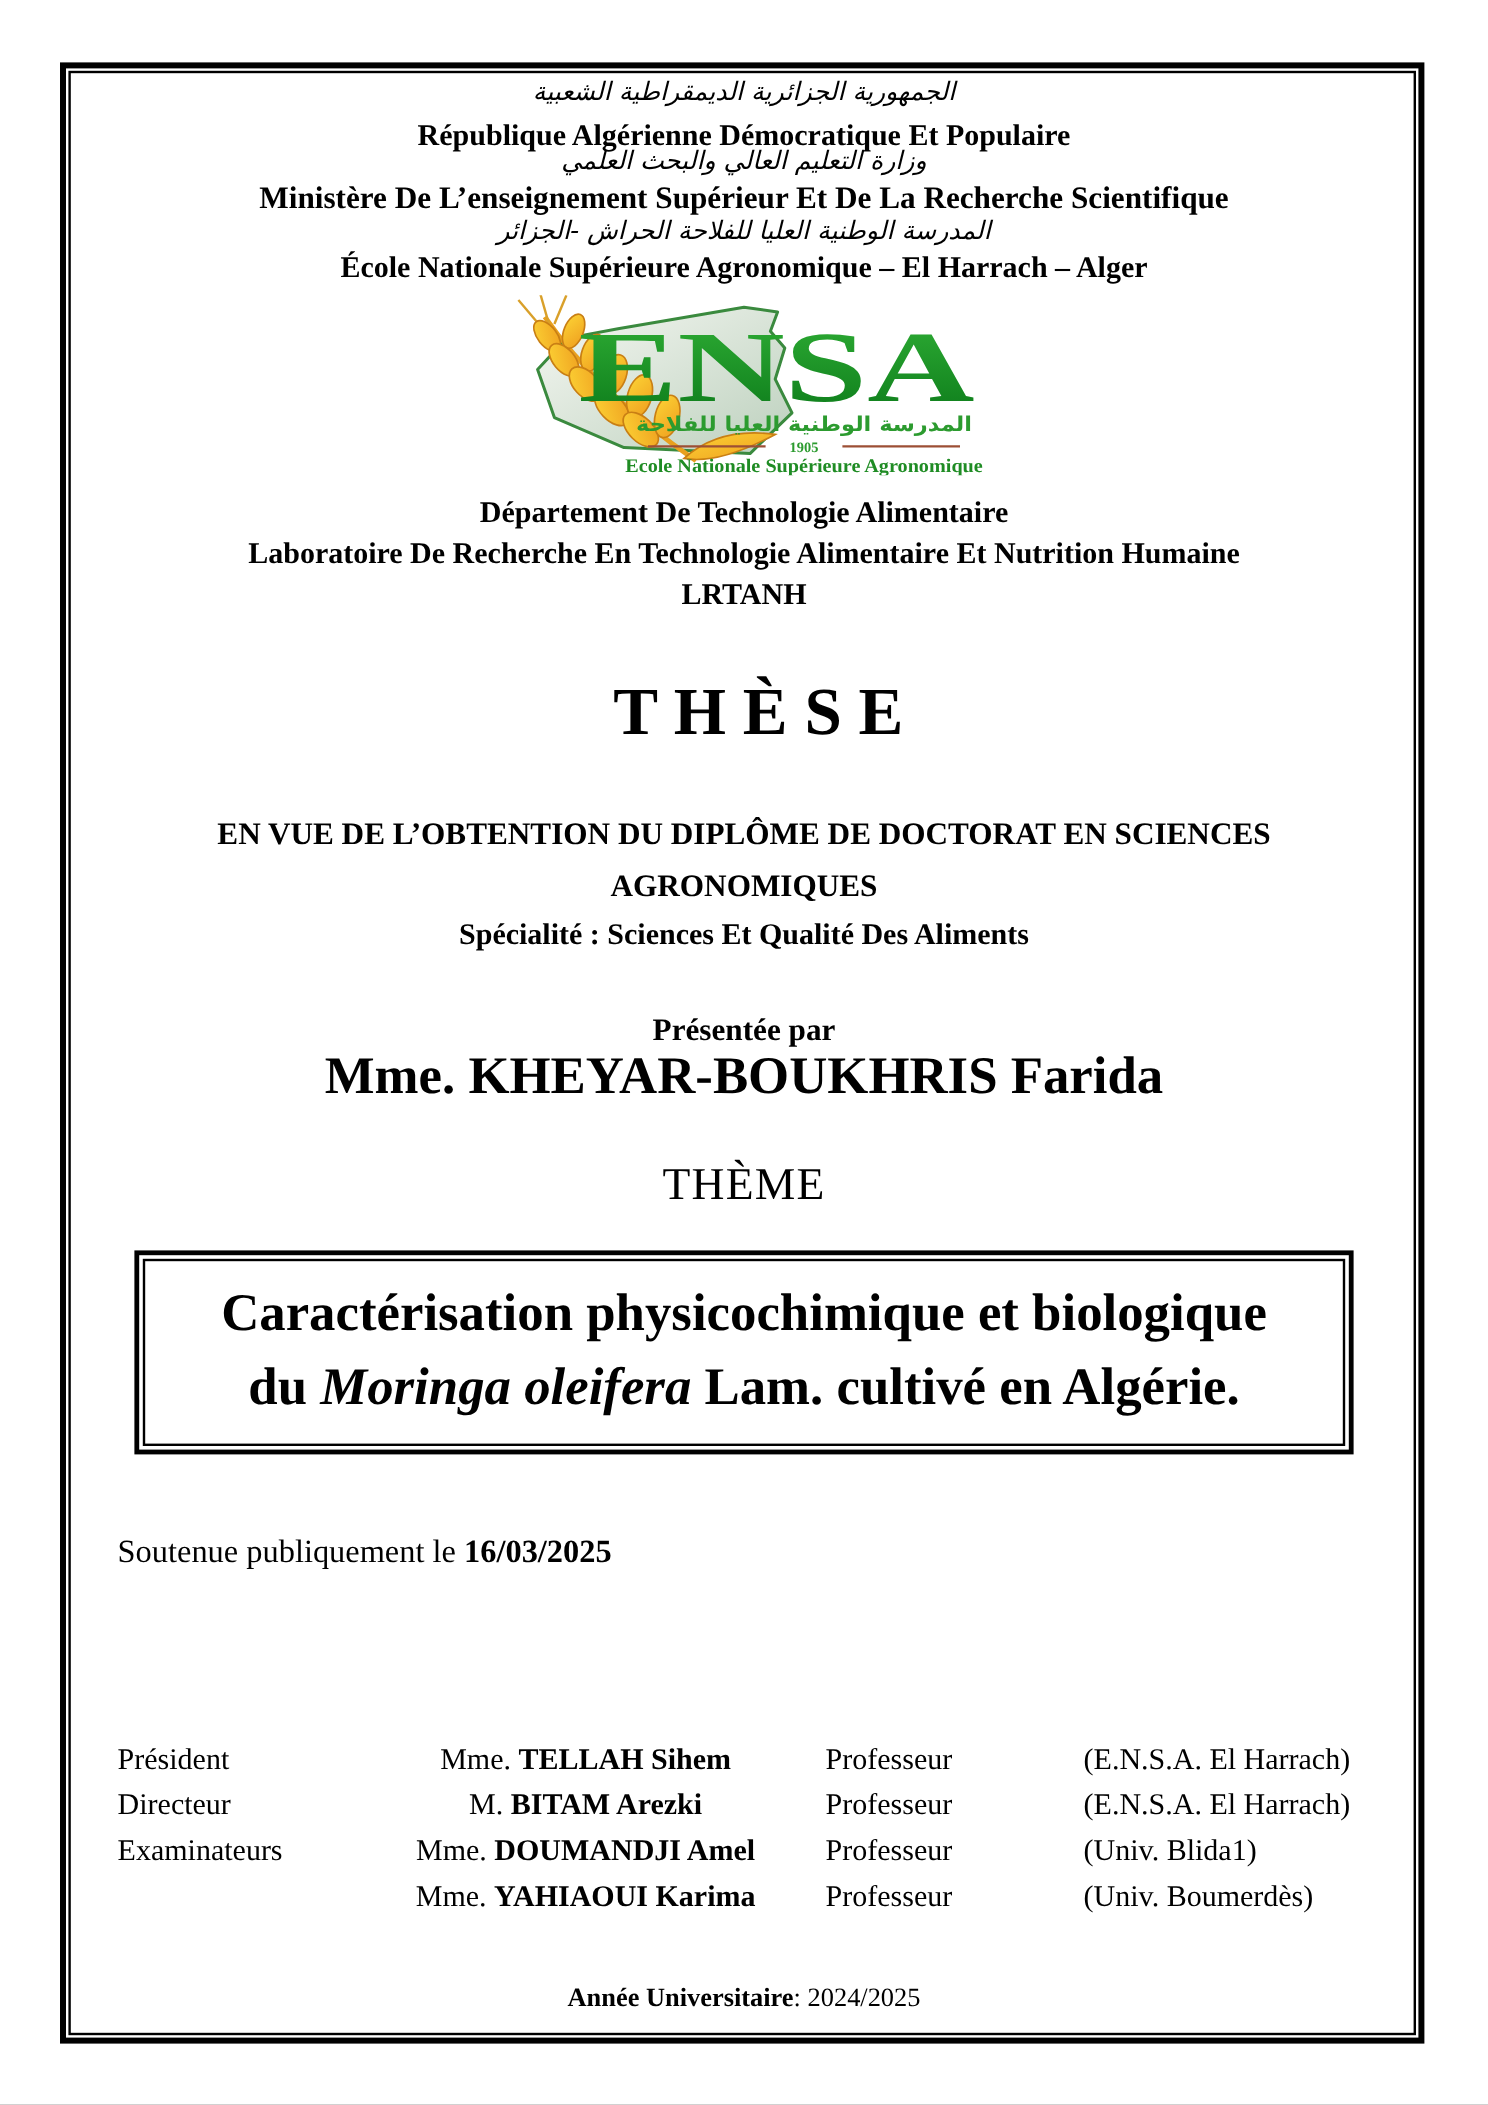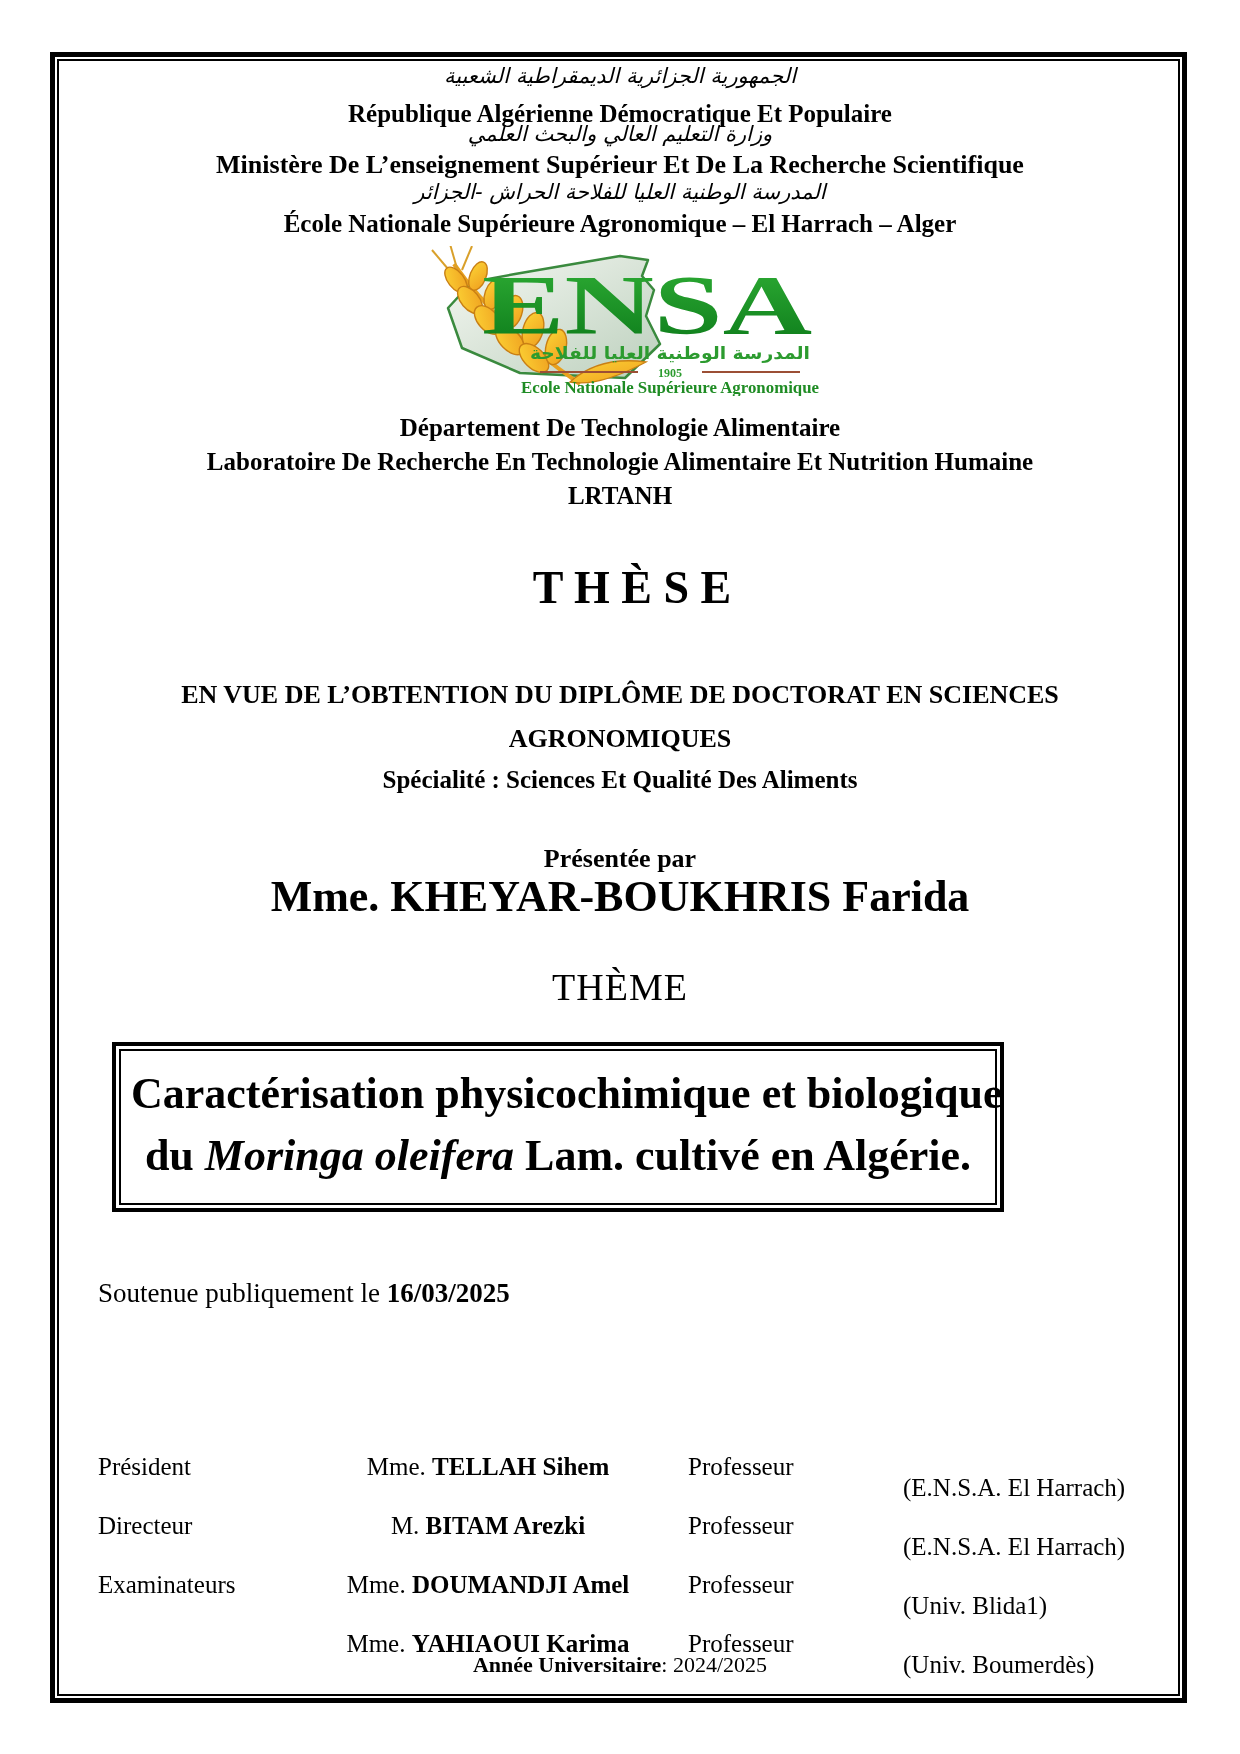--- a/index.html
+++ b/index.html
@@ -37,33 +37,33 @@
   .t-fr2{top:150px; font-size:26px;}
   .t-ar3{top:180px;}
   .t-fr3{top:210px;}
 
   .logo-wrap{position:absolute; top:246px; left:420px; width:400px; height:150px;}
 
   .t-dept1{top:414px; font-weight:bold; font-size:25px;}
   .t-dept2{top:448px; font-weight:bold; font-size:25px;}
   .t-dept3{top:482px; font-weight:bold; font-size:25px;}
 
-  .t-these{top:562px; font-weight:bold; font-size:46px;padding-left:24px;}
+  .t-these{top:562px; font-weight:bold; font-size:56px;padding-left:24px;}
 
   .t-envue1{top:680px; font-weight:bold; font-size:26px;}
   .t-envue2{top:724px; font-weight:bold; font-size:26px;text-align:center;}
   .t-spec{top:766px; font-weight:bold; font-size:25px;}
 
   .t-presentee{top:844px; font-weight:bold; font-size:26px;}
   .t-name{top:872px; font-weight:bold; font-size:44px;}
 
   .t-theme-label{top:966px; font-size:38px; letter-spacing:1px;}
 
   .theme-box{
-    position:absolute; top:1042px; left:112px; width:892px;
+    position:absolute; top:1042px; left:112px; width:1016px;
     border:4px solid #000; padding:3px; box-sizing:border-box;
     background:#fff;
   }
   .theme-box-inner{
     border:2px solid #000;
     padding:12px 10px 16px;
     text-align:center;
     font-weight:bold; font-size:44px; line-height:62px;
     white-space:nowrap;
   }
@@ -73,21 +73,21 @@
 
   .jury{
     position:absolute; top:1448px; left:98px; right:70px;
     display:grid;
     grid-template-columns:190px 400px 215px auto;
     font-size:25px; line-height:38px;
   }
   .jury .role{text-align:left;}
   .jury .name{text-align:center;}
   .jury .grade{text-align:left;}
-  .jury .affil{text-align:left;margin-top:21px;}
+  .jury .affil{text-align:left;}
 
   .t-annee{top:1652px; font-size:22px;}
 
   svg text{font-family:"Liberation Serif", serif;}
   .svg-ar{font-family:"DejaVu Sans",sans-serif;}
 </style>
 </head>
 <body>
 
 <div class="page">

